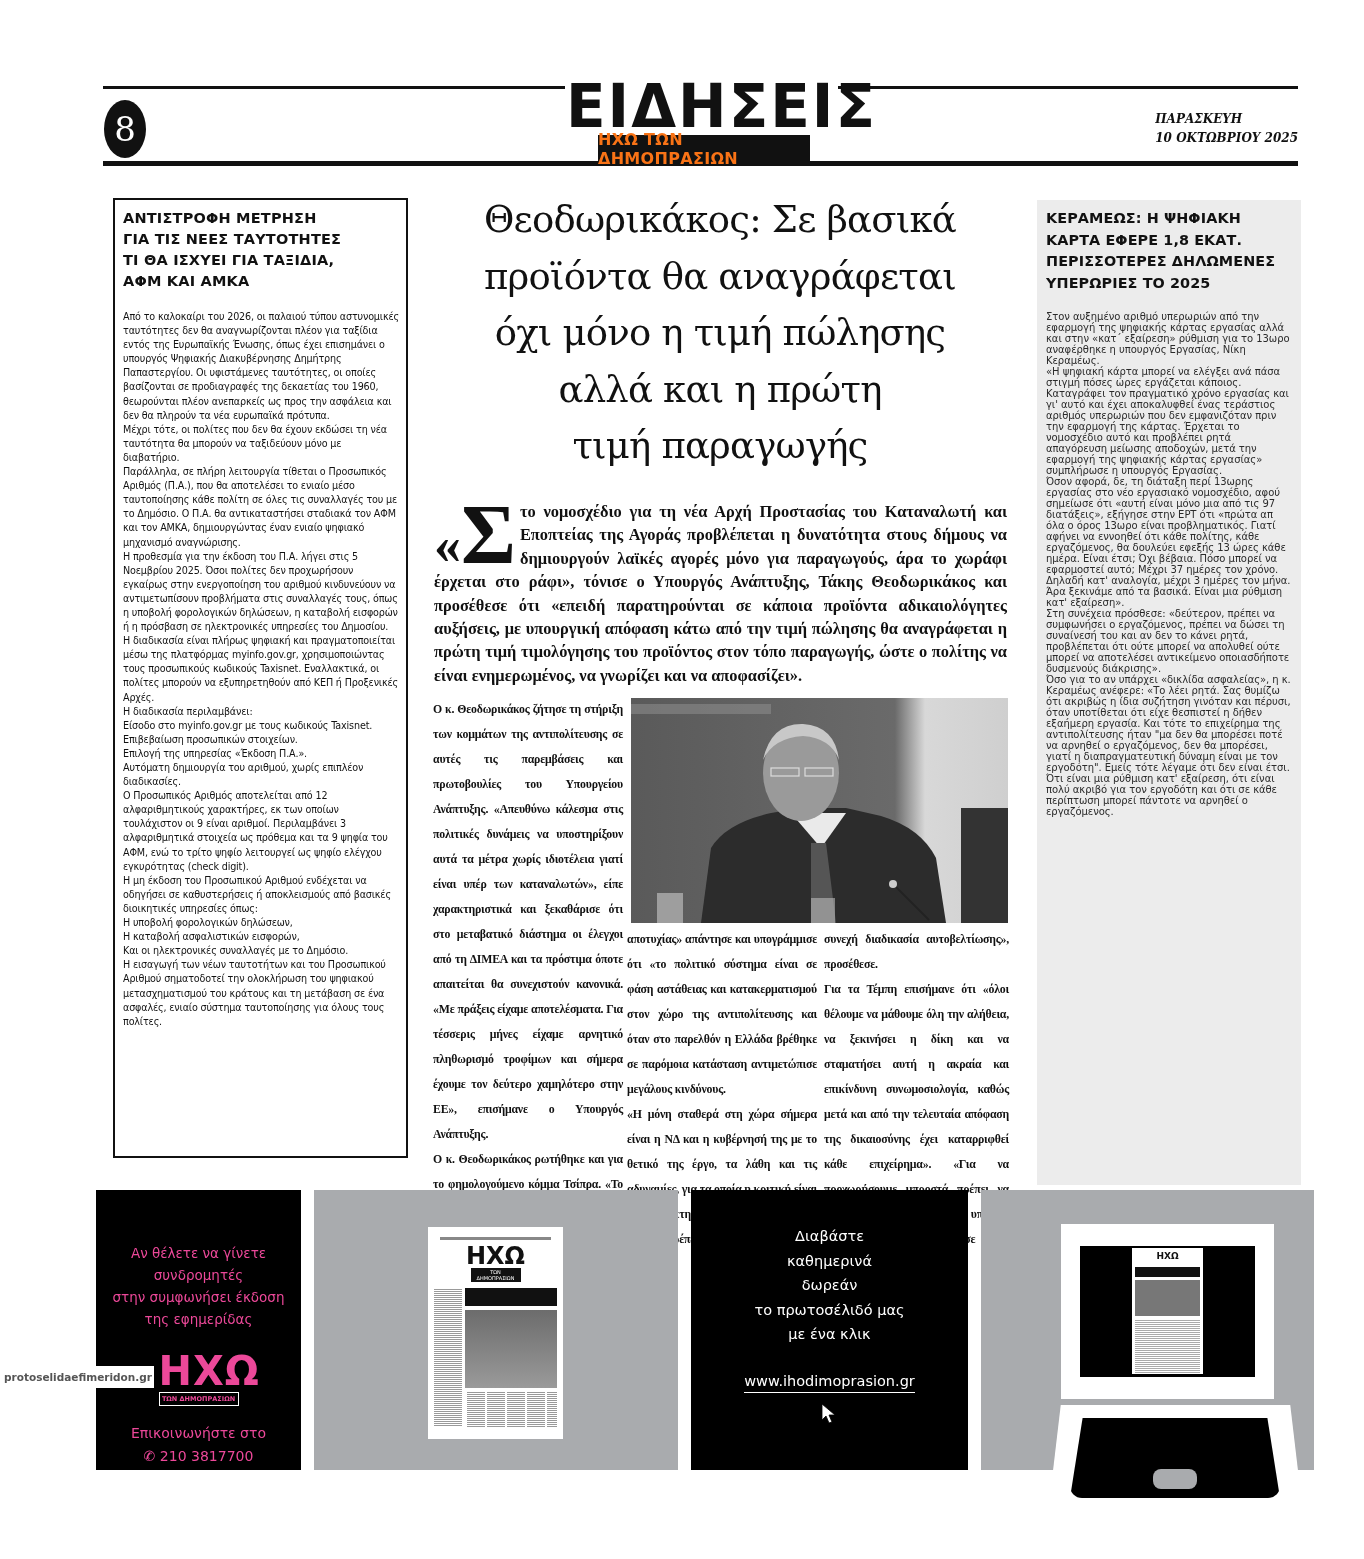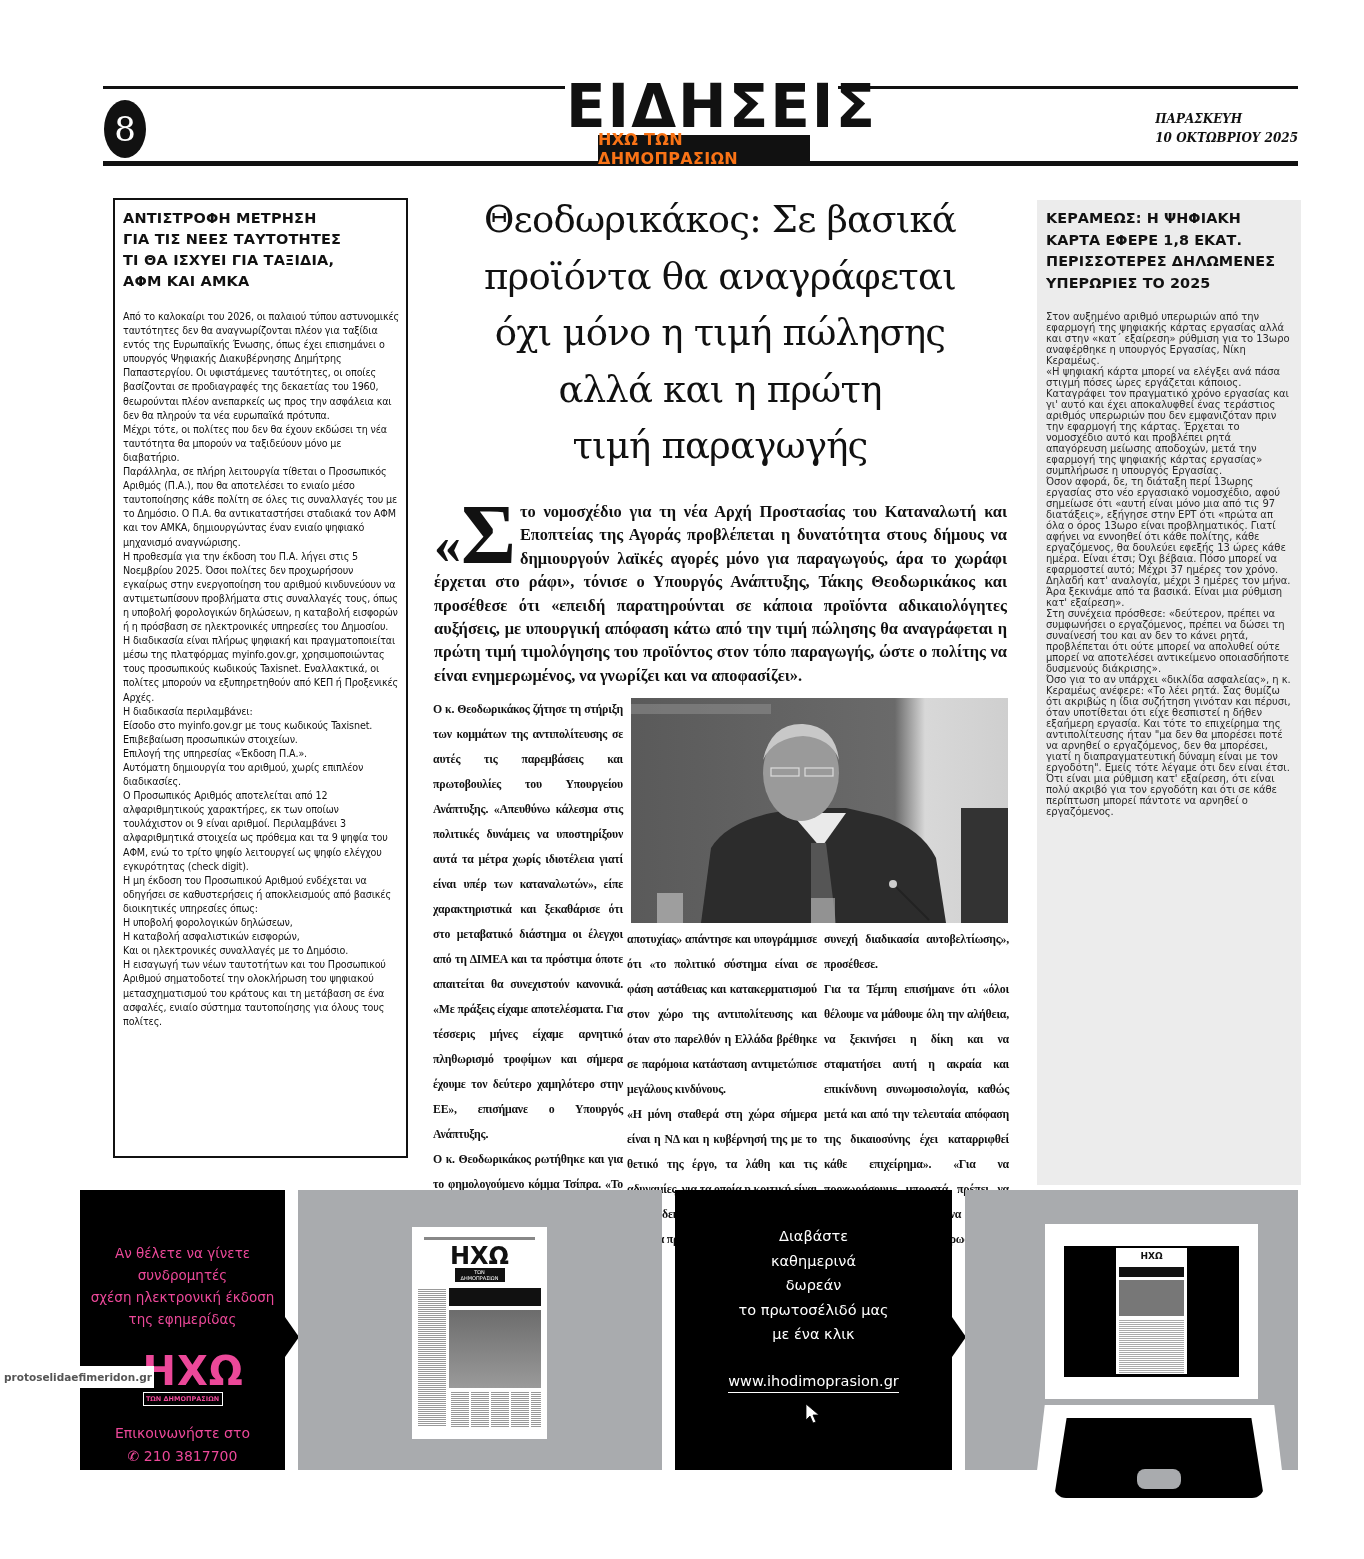--- a/index.html
+++ b/index.html
@@ -49,21 +49,21 @@
   
   .right-box { position: absolute; left: 1037px; top: 200px; width: 264px; height: 985px; background: #ececec; padding: 8px 8px 0 9px; }
   .right-box h2 { font-family: "DejaVu Sans", sans-serif; font-weight: bold; font-size: 14.4px; line-height: 21.5px; letter-spacing: 0.1px; margin-bottom: 17px; }
   .right-box .body p { font-size: 10px; line-height: 11px; color: #2a2a2a; letter-spacing: -0.05px; }
 
   
   .watermark { position: absolute; left: 0; top: 1366px; width: 154px; height: 22px; background: #fff; color: #555;
                font-family: "DejaVu Sans", sans-serif; font-weight: bold; font-size: 10.5px; line-height: 22px; padding-left: 4px; }
 
   
-  .ad { position: absolute; top: 1190px; height: 280px; }
+  .ad { position: absolute; top: 1190px; height: 280px; margin-left: 16px; }
   .ad-black-1 { left: 80px; width: 205px; background: #000; color: #ec4899; text-align: center; }
   .ad-grey-1 { left: 298px; width: 364px; background: #a9abae; }
   .ad-black-2 { left: 675px; width: 277px; background: #000; color: #fff; text-align: center; }
   .ad-grey-2 { left: 965px; width: 333px; background: #a9abae; }
   .arrow { position: absolute; width: 0; height: 0; border-top: 20px solid transparent; border-bottom: 20px solid transparent; border-left: 14px solid #000; }
   .arrow-1 { left: 285px; top: 1317px; }
   .arrow-2 { left: 952px; top: 1317px; }
 
   .ad-black-1 .sub-text { margin-top: 52px; font-size: 13.5px; line-height: 22px; }
   .ad-black-1 .logo { margin: 22px auto 0; width: 80px; }
@@ -210,21 +210,21 @@
     <p>«Η ψηφιακή κάρτα μπορεί να ελέγξει ανά πάσα στιγμή πόσες ώρες εργάζεται κάποιος. Καταγράφει τον πραγματικό χρόνο εργασίας και γι' αυτό και έχει αποκαλυφθεί ένας τεράστιος αριθμός υπερωριών που δεν εμφανιζόταν πριν την εφαρμογή της κάρτας. Έρχεται το νομοσχέδιο αυτό και προβλέπει ρητά απαγόρευση μείωσης αποδοχών, μετά την εφαρμογή της ψηφιακής κάρτας εργασίας» συμπλήρωσε η υπουργός Εργασίας.</p>
     <p>Όσον αφορά, δε, τη διάταξη περί 13ωρης εργασίας στο νέο εργασιακό νομοσχέδιο, αφού σημείωσε ότι «αυτή είναι μόνο μια από τις 97 διατάξεις», εξήγησε στην ΕΡΤ ότι «πρώτα απ όλα ο όρος 13ωρο είναι προβληματικός. Γιατί αφήνει να εννοηθεί ότι κάθε πολίτης, κάθε εργαζόμενος, θα δουλεύει εφεξής 13 ώρες κάθε ημέρα. Είναι έτσι; Όχι βέβαια. Πόσο μπορεί να εφαρμοστεί αυτό; Μέχρι 37 ημέρες τον χρόνο. Δηλαδή κατ' αναλογία, μέχρι 3 ημέρες τον μήνα. Άρα ξεκινάμε από τα βασικά. Είναι μια ρύθμιση κατ' εξαίρεση».</p>
     <p>Στη συνέχεια πρόσθεσε: «δεύτερον, πρέπει να συμφωνήσει ο εργαζόμενος, πρέπει να δώσει τη συναίνεσή του και αν δεν το κάνει ρητά, προβλέπεται ότι ούτε μπορεί να απολυθεί ούτε μπορεί να αποτελέσει αντικείμενο οποιασδήποτε δυσμενούς διάκρισης».</p>
     <p>Όσο για το αν υπάρχει «δικλίδα ασφαλείας», η κ. Κεραμέως ανέφερε: «Το λέει ρητά. Σας θυμίζω ότι ακριβώς η ίδια συζήτηση γινόταν και πέρυσι, όταν υποτίθεται ότι είχε θεσπιστεί η δήθεν εξαήμερη εργασία. Και τότε το επιχείρημα της αντιπολίτευσης ήταν "μα δεν θα μπορέσει ποτέ να αρνηθεί ο εργαζόμενος, δεν θα μπορέσει, γιατί η διαπραγματευτική δύναμη είναι με τον εργοδότη". Εμείς τότε λέγαμε ότι δεν είναι έτσι. Ότι είναι μια ρύθμιση κατ' εξαίρεση, ότι είναι πολύ ακριβό για τον εργοδότη και ότι σε κάθε περίπτωση μπορεί πάντοτε να αρνηθεί ο εργαζόμενος.</p>
   </div>
 </div>
 
 <div class="ad ad-black-1">
   <div class="sub-text">
     <div>Αν θέλετε να γίνετε συνδρομητές</div>
-    <div>σχέση ηλεκτρονική έκδοση</div>
+    <div>στην συμφωνήσει έκδοση</div>
     <div>της εφημερίδας</div>
   </div>
   <div class="logo">
     <div class="big">ΗΧΩ</div>
     <div class="small">ΤΩΝ ΔΗΜΟΠΡΑΣΙΩΝ</div>
   </div>
   <div class="contact">
     <div>Επικοινωνήστε στο</div>
     <div>
       <span>✆</span>

